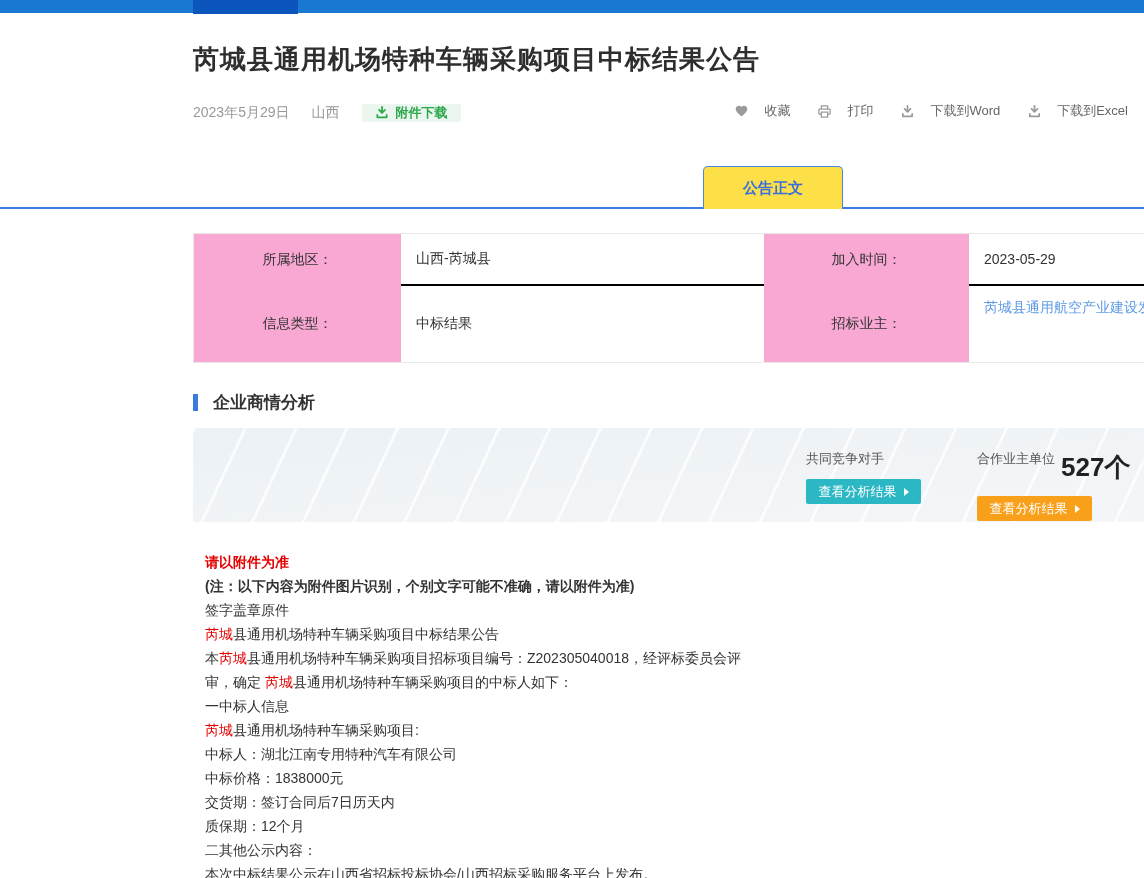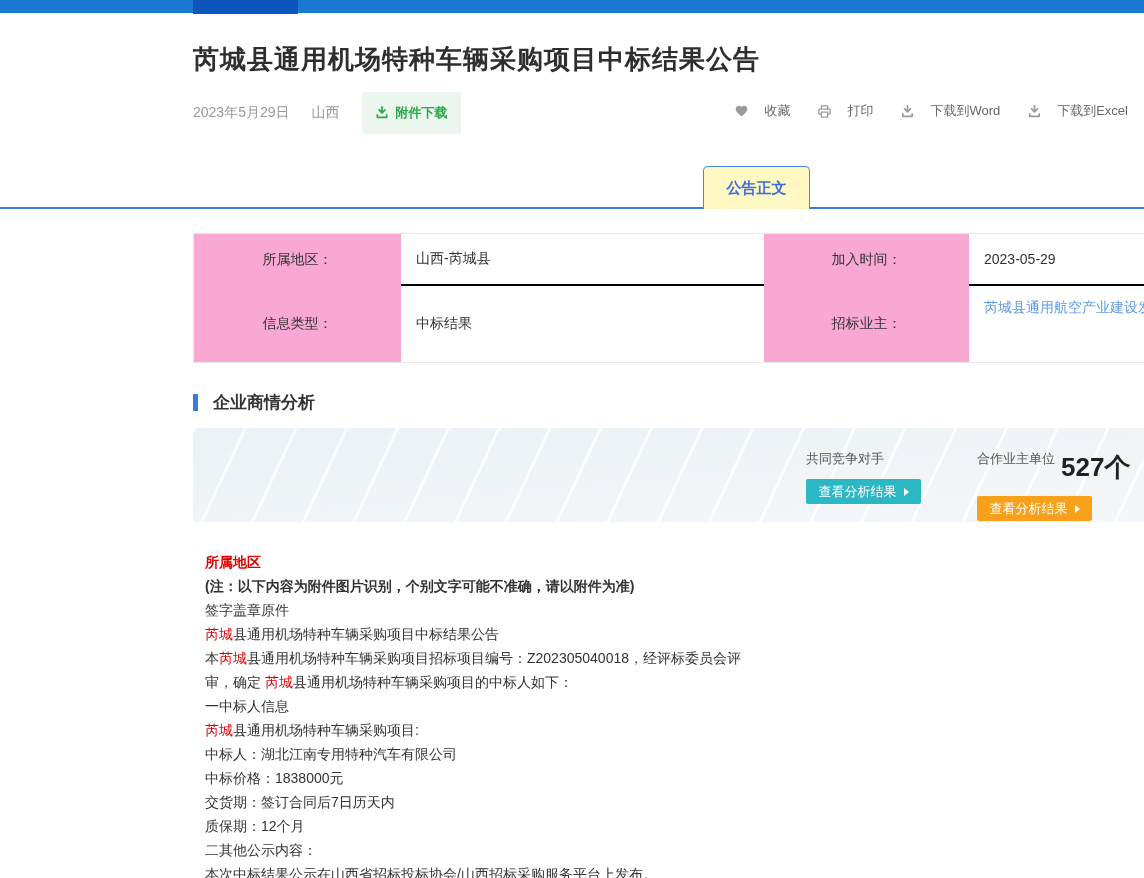--- a/index.html
+++ b/index.html
@@ -12,29 +12,29 @@
   .page{position:relative; width:1144px; height:878px; overflow:hidden; background:#fff;}
 
   
   .topbar{position:absolute; left:0; top:0; width:100%; height:13px; background:var(--topbar-blue);}
   .topbar-active{position:absolute; left:193px; top:0; width:105px; height:14px; background:var(--topbar-dark);}
 
   
   .page-title{position:absolute; left:193px; top:42px; font-size:26px; font-weight:bold; color:#2e2e2e; letter-spacing:1px; white-space:nowrap;}
   .meta-row{position:absolute; left:193px; top:100px; height:26px; display:flex; align-items:center; gap:22px;}
   .meta-text{font-size:14px; color:#999;}
-  .attach-btn{display:flex; align-items:center; gap:7px; background:var(--green-bg); color:var(--green); font-size:13px; font-weight:bold; padding:5px 13px; height:42px; border:none; border-radius:2px; cursor:pointer;}
+  .attach-btn{display:flex; align-items:center; gap:7px; background:var(--green-bg); color:var(--green); font-size:13px; font-weight:bold; padding:5px 13px; height:18px; border:none; border-radius:2px; cursor:pointer;}
 
   .actions{position:absolute; right:16px; top:102px; display:flex; align-items:center; gap:27px;}
   .action-item{display:flex; align-items:center; gap:15px; font-size:13px; color:#666; cursor:pointer; white-space:nowrap;}
   .action-item svg{display:block;}
 
   
   .tab-line{position:absolute; left:0; top:207px; width:100%; height:2px; background:var(--accent);}
-  .tab{position:absolute; left:703px; top:166px; width:107px; height:43px; background:#fef9c3; border:1px solid #4a86e8; border-bottom:none; border-radius:5px 5px 0 0; z-index:2; display:flex; align-items:center; justify-content:center; font-size:15px; font-weight:bold; color:#3a6ee0; cursor:pointer;}
+  .tab{position:absolute; left:703px; top:166px; width:140px; height:43px; background:#fde047; border:1px solid #4a86e8; border-bottom:none; border-radius:5px 5px 0 0; z-index:2; display:flex; align-items:center; justify-content:center; font-size:15px; font-weight:bold; color:#3a6ee0; cursor:pointer;}
 
   
   .info-table{position:absolute; left:193px; top:233px; width:1055px; display:grid; grid-template-columns:207px 363px 205px 280px; grid-template-rows:52px 76px; border:1px solid #e9e9e9; font-size:14px; color:#333;}
   .cell-label{background:#f9a8d4; display:flex; align-items:center; justify-content:center;}
   .cell-value{background:#fff; display:flex; align-items:center; padding-left:15px;}
   .cell-border-b{border-bottom:2px solid #000000;}
   .cell-top{align-items:flex-start; padding-top:13px;}
   .owner-link{color:var(--link); text-decoration:none; white-space:nowrap; cursor:pointer;}
 
   
@@ -170,21 +170,21 @@
         <span class="stat-count"><span>527</span><span>个</span></span>
       </div>
       <button class="view-btn orange">
         <span>查看分析结果</span>
         <span class="tri"></span>
       </button>
     </div>
   </div>
 
   <div class="article">
-      <div class="article-line"><span class="red bold">所属地区</span></div>
+      <div class="article-line"><span class="red bold">请以附件为准</span></div>
       <div class="article-line"><span class="bold">(注：以下内容为附件图片识别，个别文字可能不准确，请以附件为准)</span></div>
       <div class="article-line"><span>签字盖章原件</span></div>
       <div class="article-line"><span class="red">芮城</span><span>县通用机场特种车辆采购项目中标结果公告</span></div>
       <div class="article-line"><span>本</span><span class="red">芮城</span><span>县通用机场特种车辆采购项目招标项目编号：Z202305040018，经评标委员会评</span></div>
       <div class="article-line"><span>审，确定 </span><span class="red">芮城</span><span>县通用机场特种车辆采购项目的中标人如下：</span></div>
       <div class="article-line"><span>一中标人信息</span></div>
       <div class="article-line"><span class="red">芮城</span><span>县通用机场特种车辆采购项目:</span></div>
       <div class="article-line"><span>中标人：湖北江南专用特种汽车有限公司</span></div>
       <div class="article-line"><span>中标价格：1838000元</span></div>
       <div class="article-line"><span>交货期：签订合同后7日历天内</span></div>

